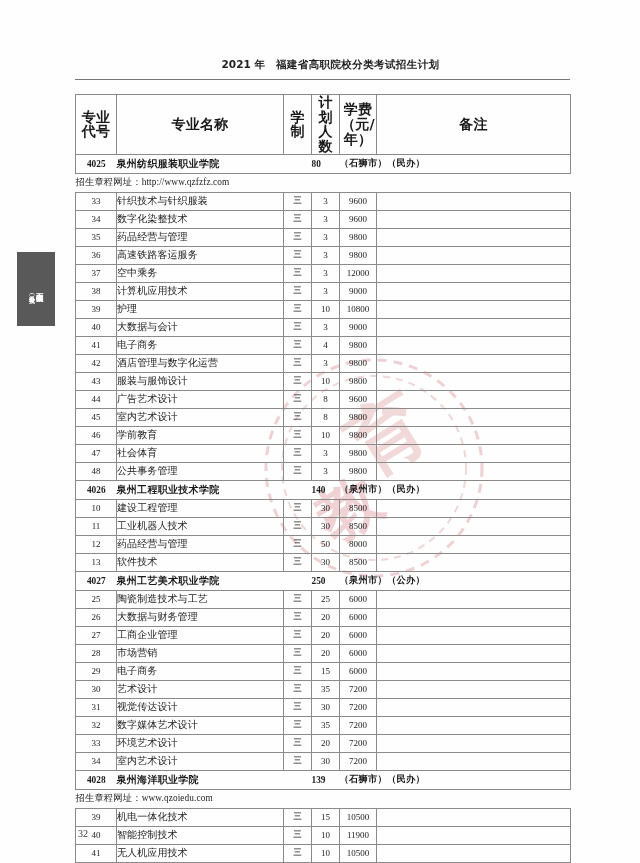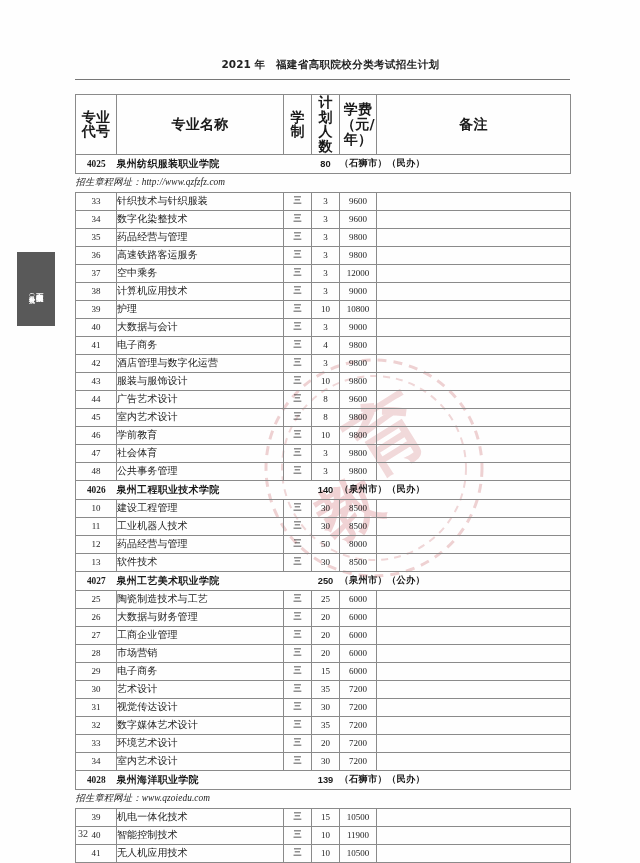--- a/index.html
+++ b/index.html
@@ -185,24 +185,23 @@
     padding-left: 11px;
     font-size: 10px;
     font-weight: bold;
     font-family: "DejaVu Sans", sans-serif;
     letter-spacing: 0.3px;
     border-left: none !important;
     border-right: none !important;
   }
   td.sch-blank { border-left: none !important; border-right: none !important; }
   td.sch-total {
-    text-align: center;
     font-size: 9.3px;
     font-weight: bold;
-    font-family: Liberation Sans, sans-serif;
+    font-family: Liberation Serif, serif;
     border-left: none !important;
     border-right: none !important;
   }
   td.sch-meta {
     text-align: left;
     padding-left: 6px;
     font-size: 9.3px;
     font-weight: bold;
     font-family: "DejaVu Sans", sans-serif;
     letter-spacing: 0.2px;
@@ -217,21 +216,20 @@
     border-left: none !important;
   }
   td.url {
     text-align: left;
     padding-left: 6px;
     font-size: 9.3px;
     font-family: "DejaVu Sans", sans-serif;
     letter-spacing: 0.15px;
     white-space: nowrap;
     color: #1a1a1a;
-    font-style: italic;
   }
   td.url .mono {
     font-family: "Liberation Serif", serif;
     letter-spacing: 0.1px;
   }
 
   
   .page-num {
     position: absolute;
     left: 78px;

